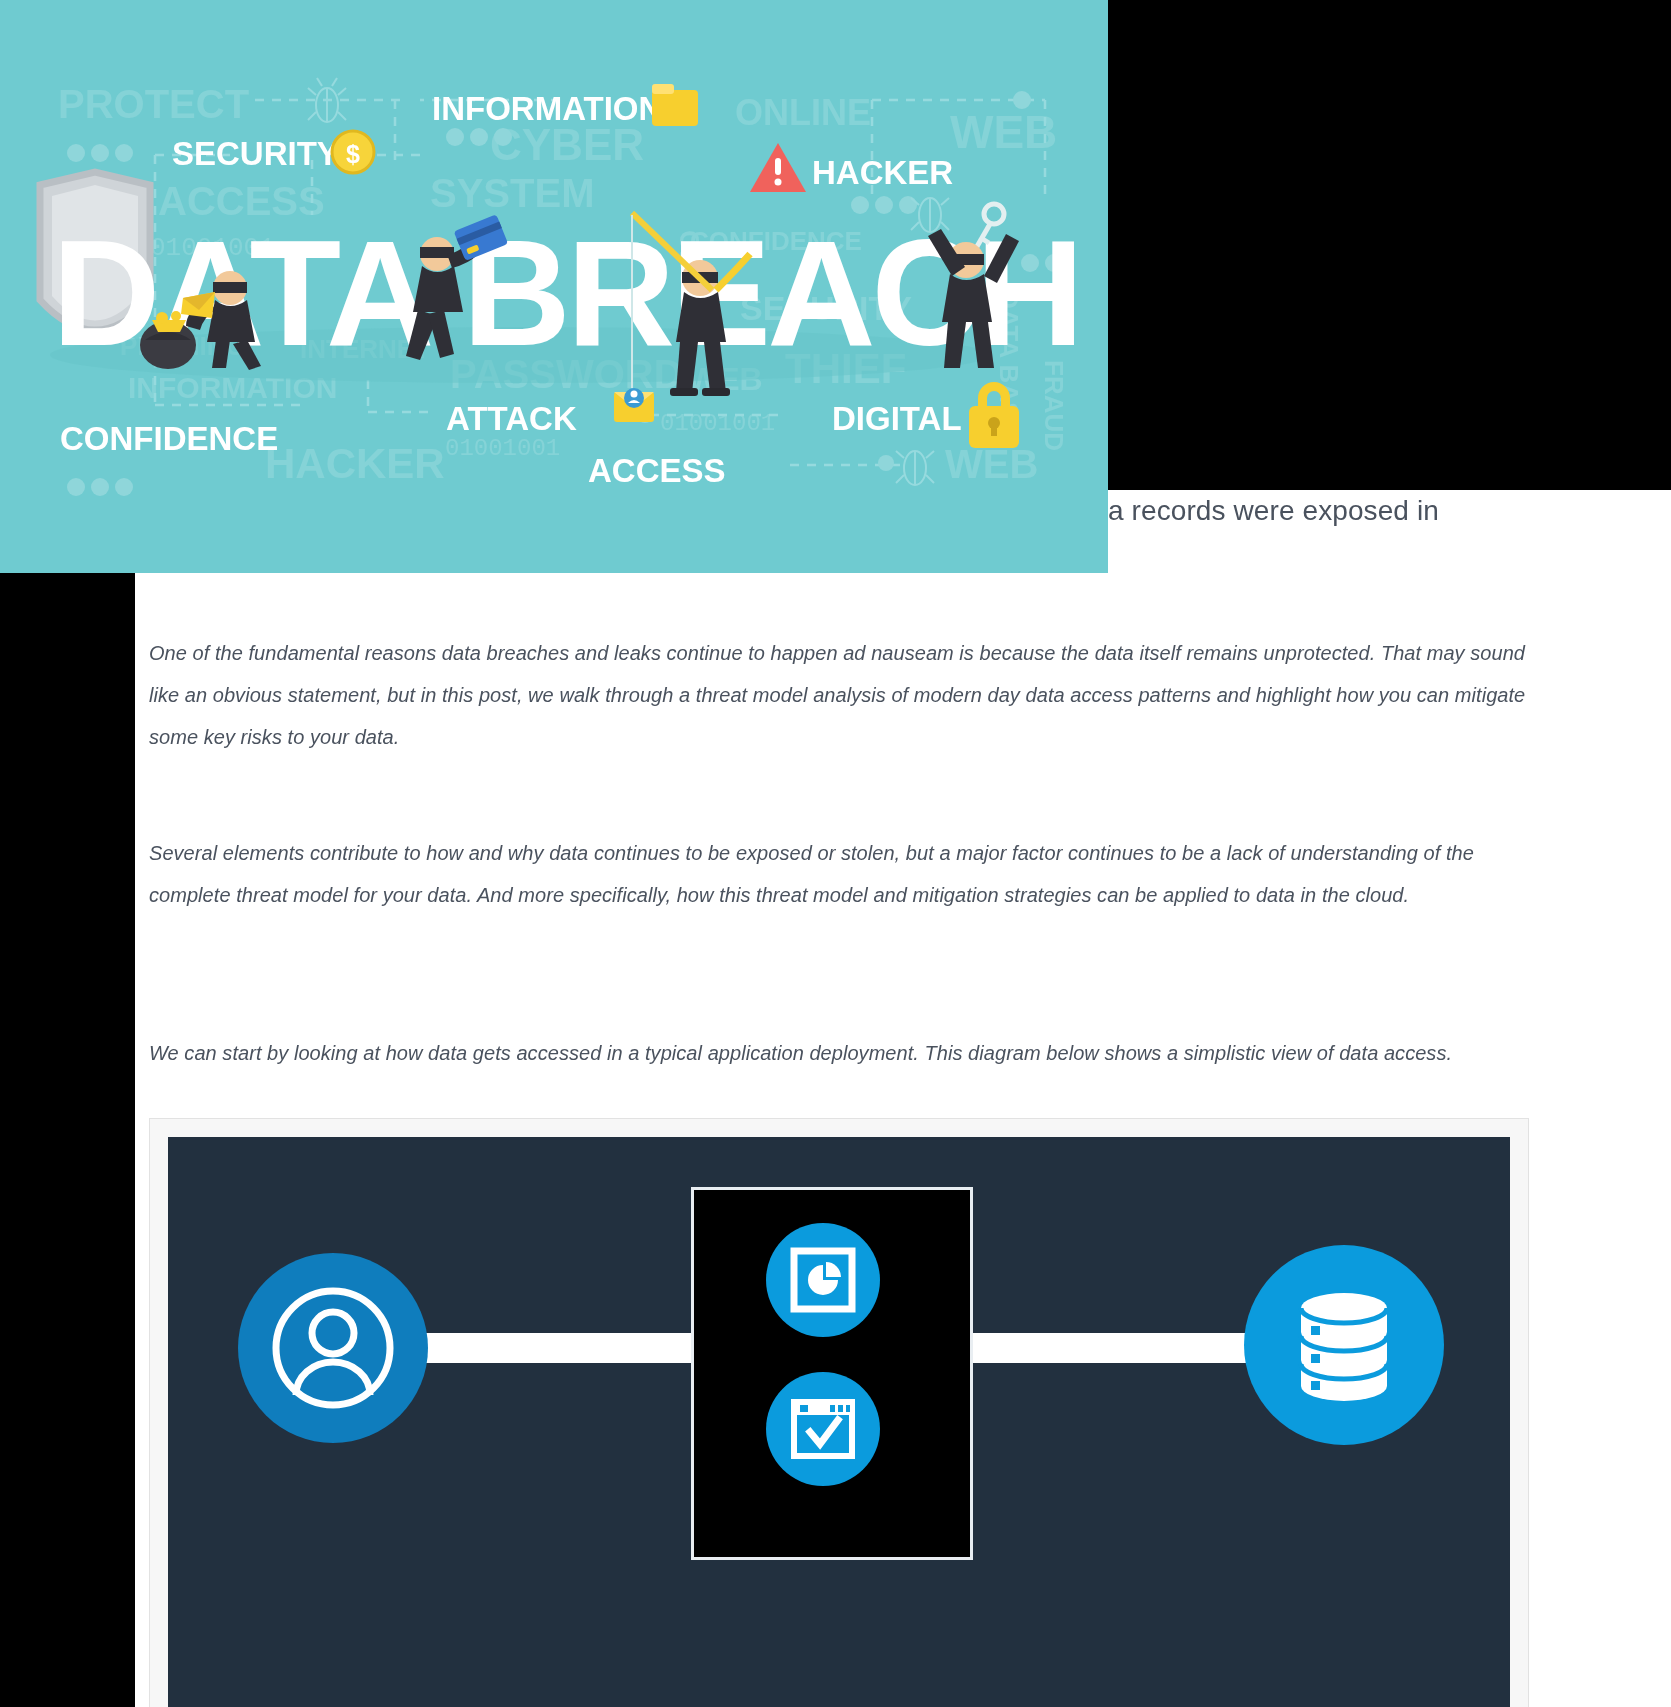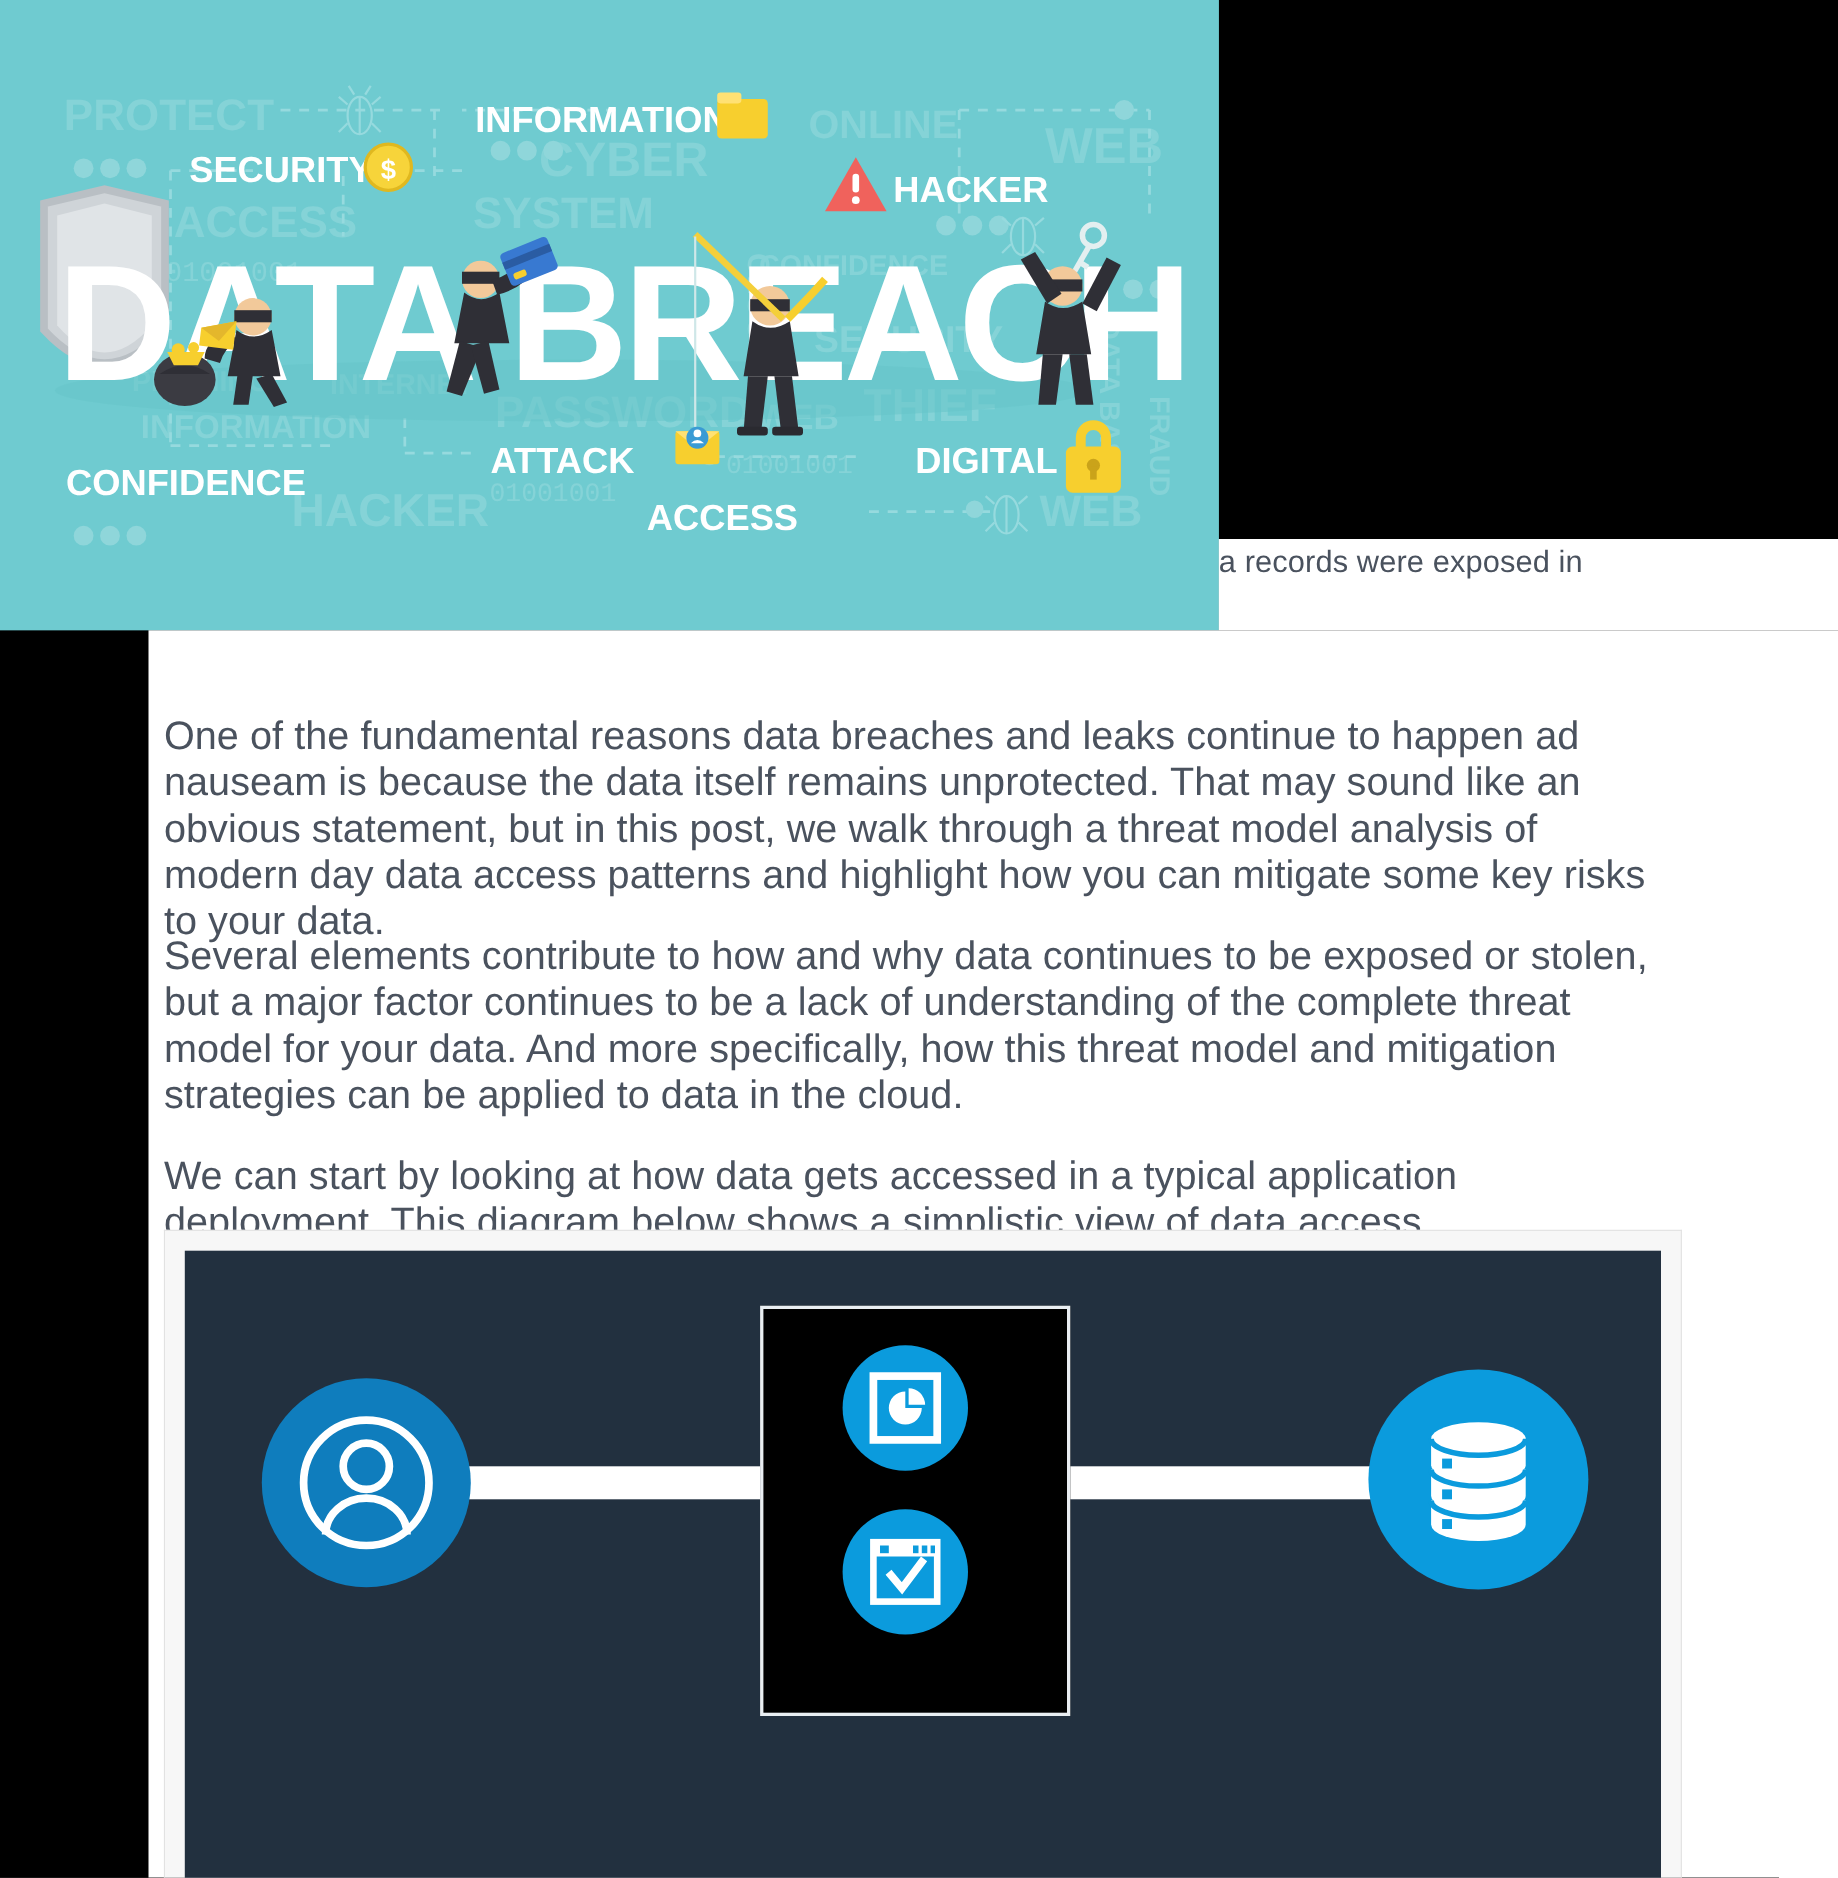--- a/index.html
+++ b/index.html
@@ -45,24 +45,25 @@
     font-size: 28px;
     color: #4a525e;
     white-space: nowrap;
     letter-spacing: 0.1px;
   }
 
   .para {
     position: absolute;
     left: 14px;
     width: 1380px;
-    font-size: 36px;
+    font-size: 20px;
     line-height: 42px;
     color: #4a525e;
     letter-spacing: 0.05px;
+    font-style: italic;
   }
   #p1 { top: 39px; }
   #p2 { top: 239px; }
   #p3 { top: 439px; }
 
   
   #diagram-card {
     position: absolute;
     left: 14px; top: 545px;
     width: 1380px; height: 589px;

